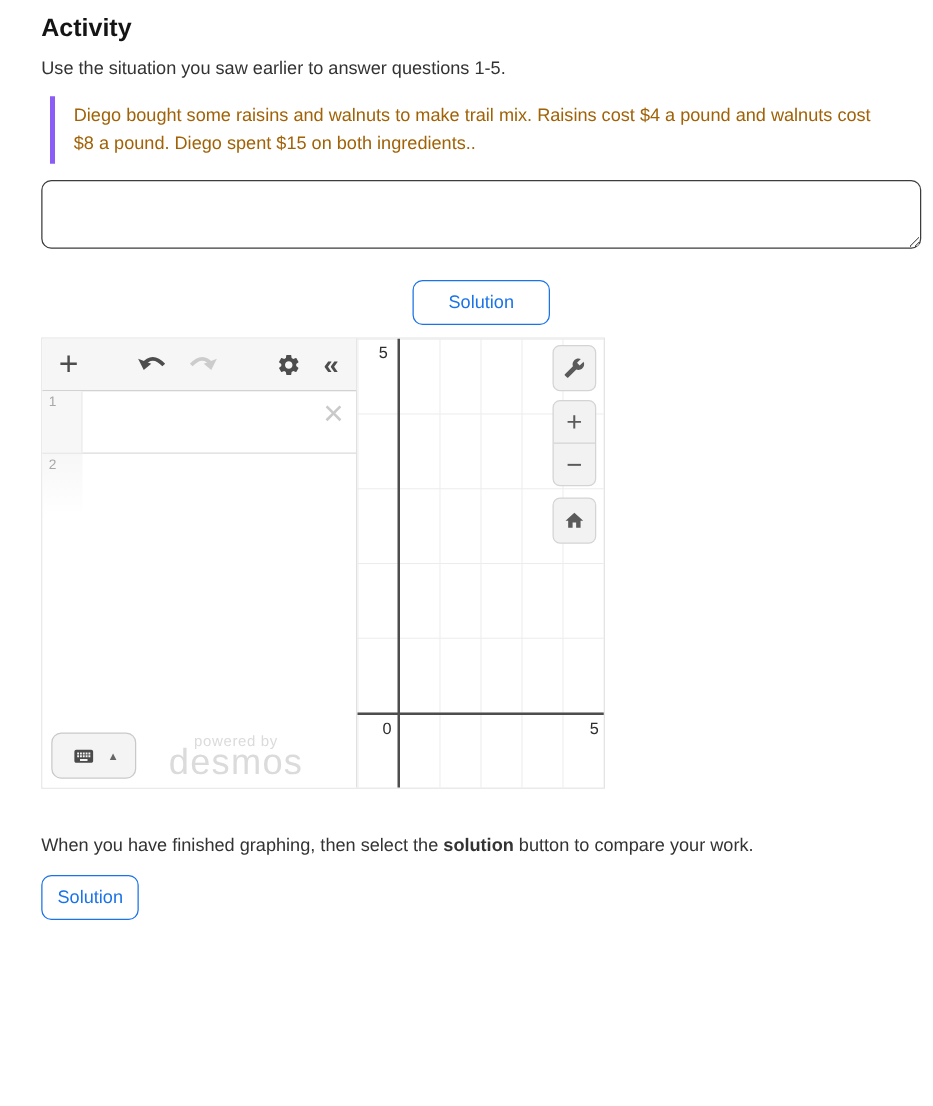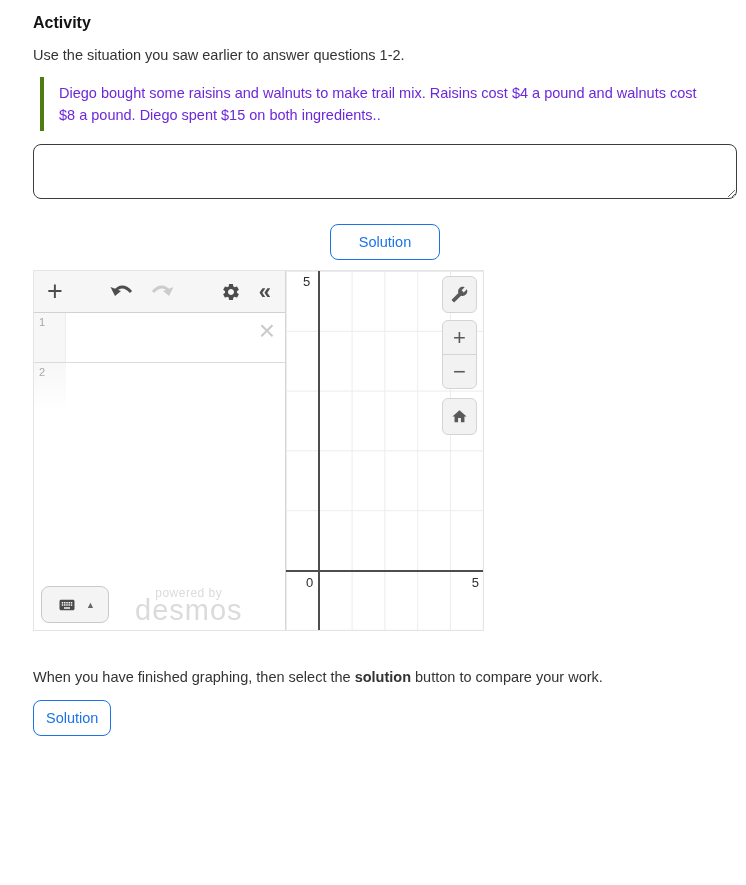--- a/index.html
+++ b/index.html
@@ -5,28 +5,28 @@
   * { box-sizing: border-box; }
   html, body { margin: 0; padding: 0; }
   body {
     width: 746px; height: 885px; overflow: hidden;
     background: #ffffff; color: #333;
     font-family: "Liberation Sans", sans-serif;
     font-size: 14.5px;
   }
   .content { padding: 12px 9px 8px 33px; }
 
-  .page-title { font-size: 16px; font-weight: 700; color: #141414; margin: 0 0 12px; line-height: 22px; }
+  .page-title { font-size: 20px; font-weight: 700; color: #141414; margin: 0 0 12px; line-height: 22px; }
   .intro { margin: 0; line-height: 18px; }
 
   blockquote.scenario {
     margin: 13px 0 0 7px; max-width: 662px;
-    border-left: 4px solid #4d7c0f;
+    border-left: 4px solid #8b5cf6;
     padding: 5px 4px 5px 15px;
-    color: #6d28d9; line-height: 22px;
+    color: #a16207; line-height: 22px;
   }
 
   .q1 { margin-top: 25px; line-height: 19px; }
   .math-var { font-family: "DejaVu Serif", serif; font-style: italic; font-size: 15.5px; }
 
   .answer-label { margin-top: 17px; line-height: 18px; }
 
   .answer-input {
     display: block; margin-top: 13px;
     width: 704px; height: 55px;
@@ -117,21 +117,21 @@
   .footer-solution { margin-top: 14px; }
   .solution-button-small { padding: 9px 12px; }
 </style>
 </head>
 <body>
 
 <div class="content">
 
   <h1 class="page-title">Activity</h1>
 
-  <p class="intro">Use the situation you saw earlier to answer questions 1-2.</p>
+  <p class="intro">Use the situation you saw earlier to answer questions 1-5.</p>
 
   <blockquote class="scenario">
     <span>Diego bought some raisins and walnuts to make trail mix. Raisins cost $4 a pound and walnuts cost $8 a pound. Diego spent $15 on both ingredients..</span>
   </blockquote>
 
 
 
   <textarea class="answer-input" aria-label="answer" style=""></textarea>
 
   <div class="solution-row">

